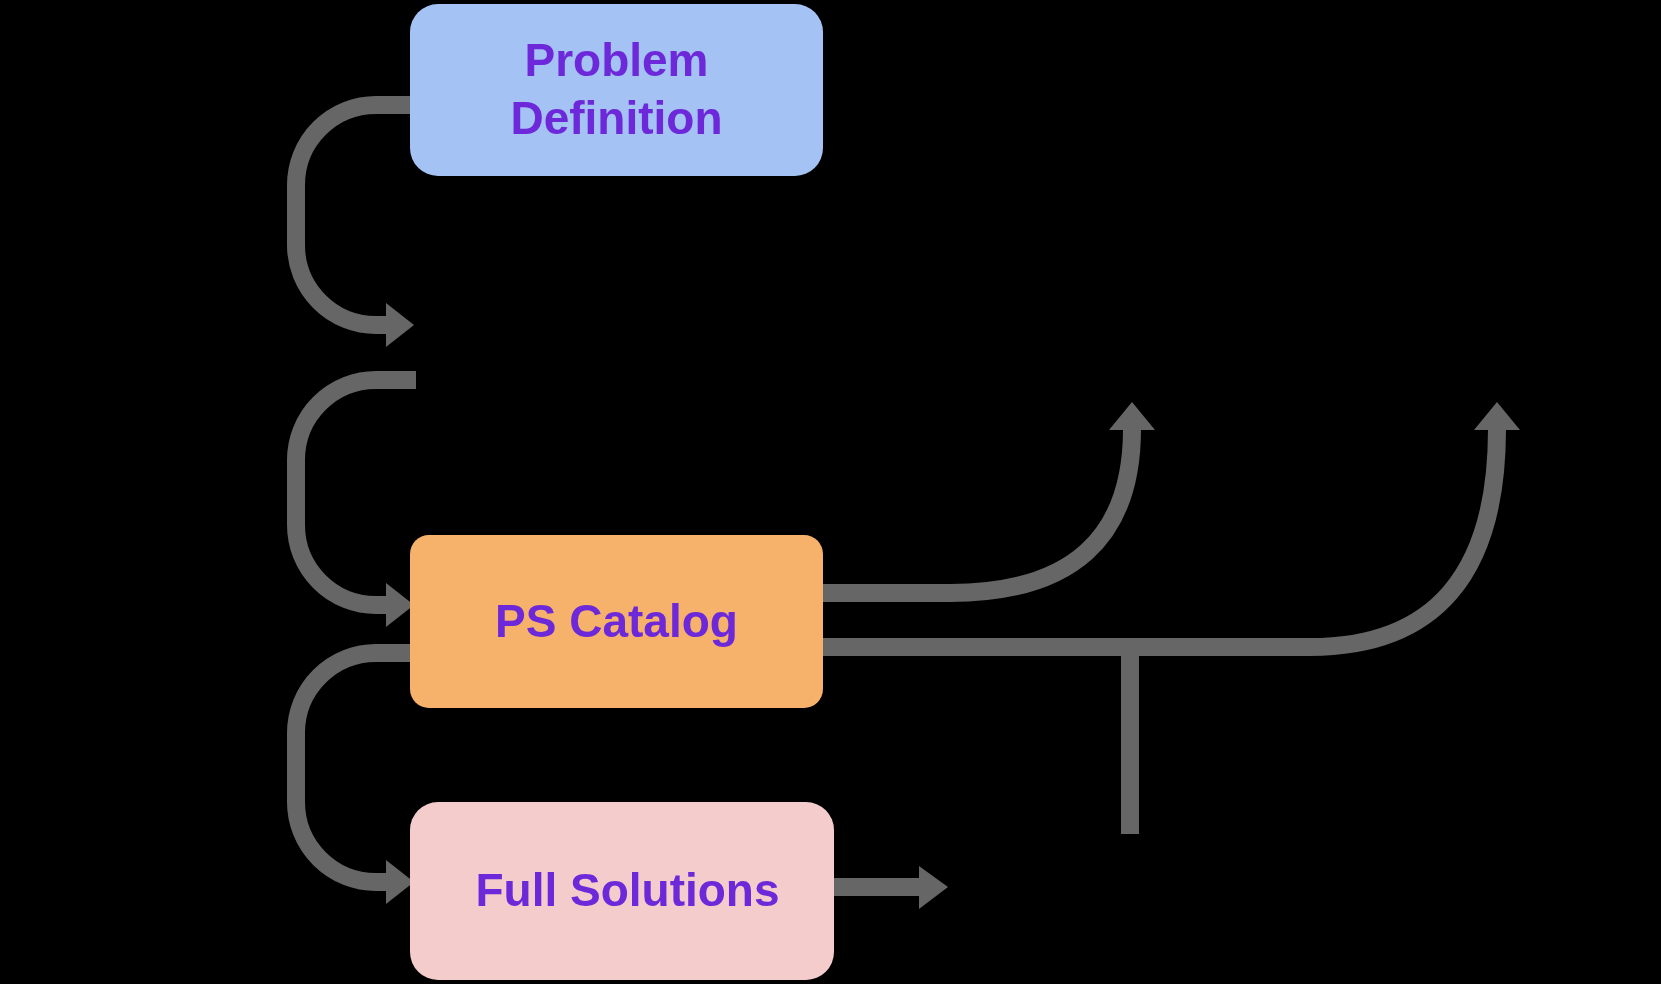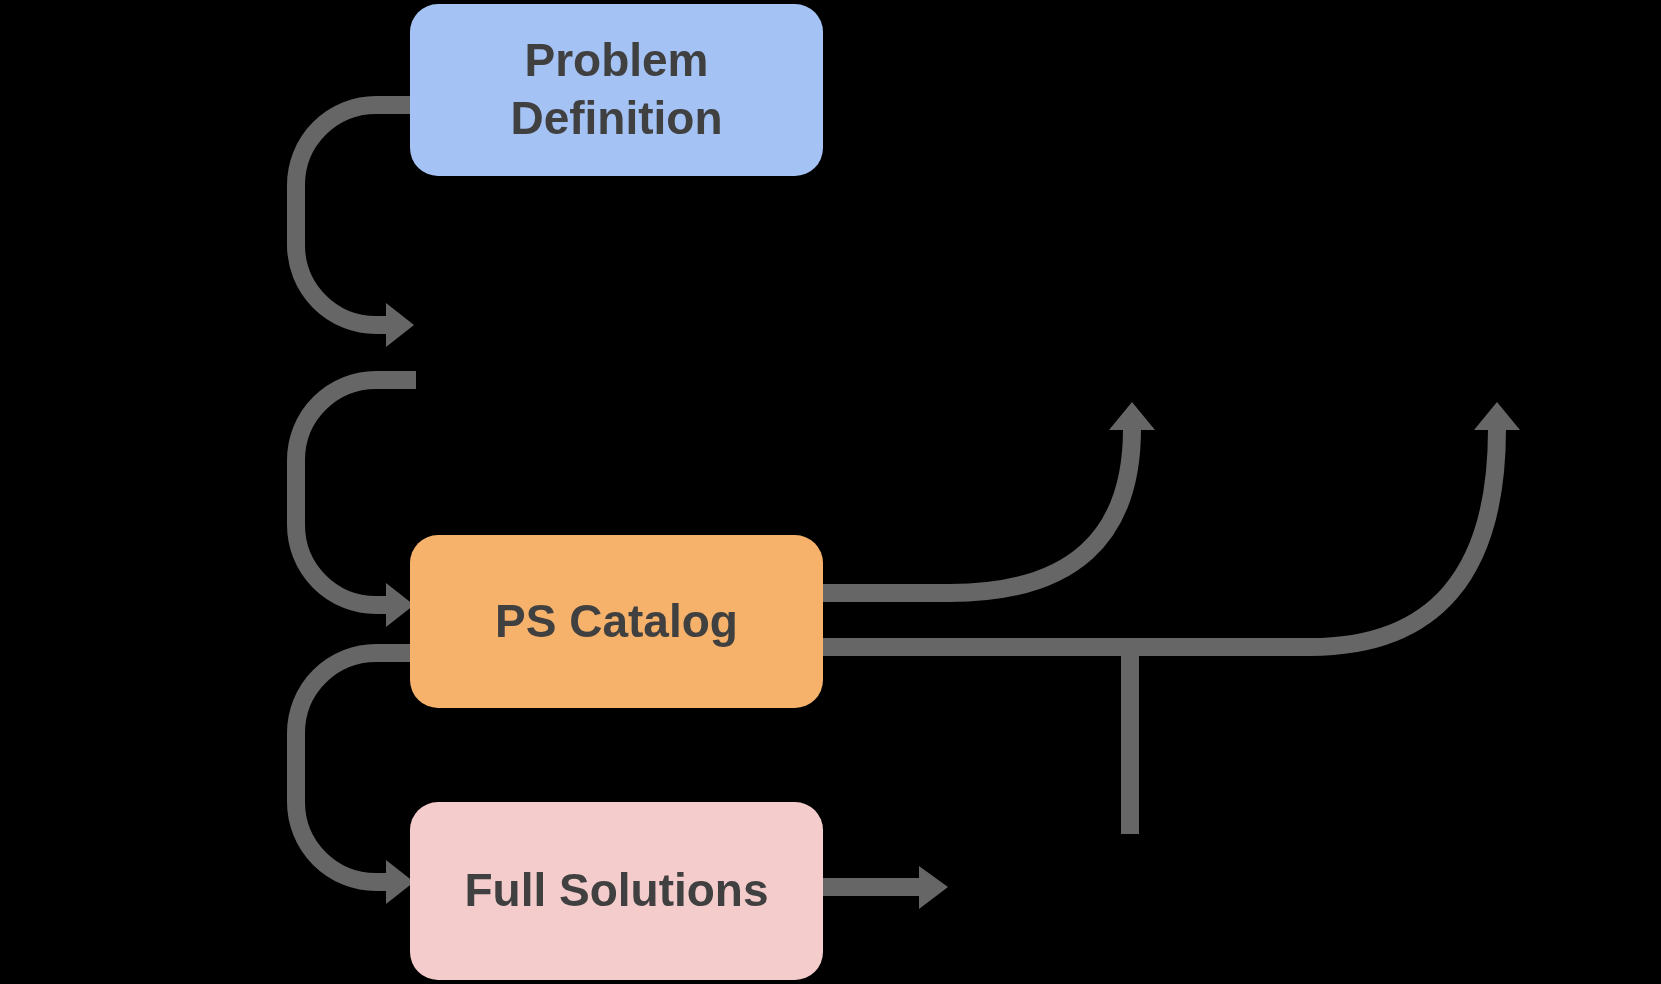--- a/index.html
+++ b/index.html
@@ -25,21 +25,21 @@
     z-index: 1;
     display: flex;
     align-items: center;
     justify-content: center;
     border-radius: 28px;
   }
   .node .label {
     font-weight: 700;
     font-size: 46px;
     line-height: 1.26;
-    color: #404040;
+    color: #6d28d9;
     text-align: center;
     max-width: 320px;
   }
   #node-problem-definition   { left: 410px; top: 4px;   width: 413px; height: 172px; }
   #node-reference-population { left: 410px; top: 265px; width: 413px; height: 177px; }
   #node-ps-catalog           { left: 410px; top: 535px; width: 413px; height: 173px; }
   #node-full-solutions       { left: 410px; top: 802px; width: 413px; height: 178px; }
 </style>
 </head>
 <body>
@@ -64,21 +64,21 @@
       <polygon points="1474,430 1497,402 1520,430"></polygon>
       <polygon points="919,866 948,887 919,909"></polygon>
     </g>
   </svg>
 
   <div class="node" id="node-problem-definition" style="background-color: rgb(164, 194, 244);">
     <span class="label">Problem Definition</span>
   </div>
 
 
-  <div class="node" id="node-ps-catalog" style="background-color: rgb(246, 178, 107);">
+  <div class="node" id="node-ps-catalog" style="background-color: rgb(246, 178, 107); border-radius: 19px;">
     <span class="label">PS Catalog</span>
   </div>
 
-  <div class="node" id="node-full-solutions" style="background-color: rgb(244, 204, 204);">
+  <div class="node" id="node-full-solutions" style="background-color: rgb(244, 204, 204); padding-left: 11px;">
     <span class="label">Full Solutions</span>
   </div>
 
 </div>
 
 </body></html>

